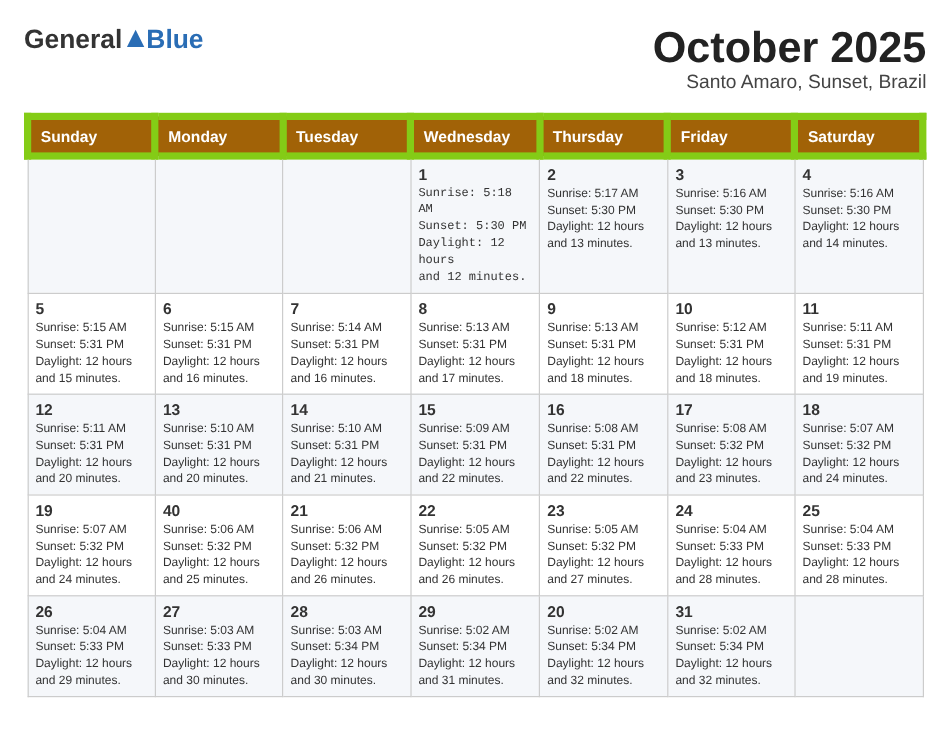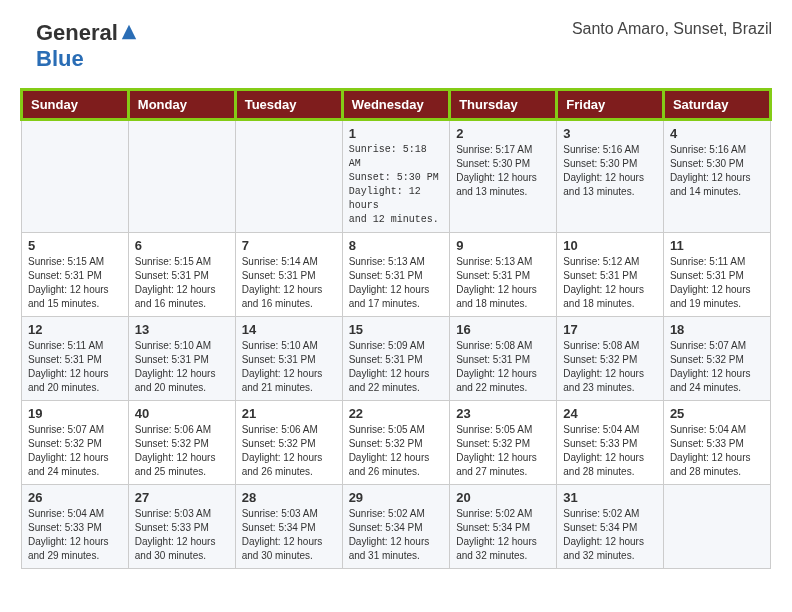--- a/index.html
+++ b/index.html
@@ -11,23 +11,21 @@
       padding: 20px;
     }
     .header {
       display: flex;
       justify-content: space-between;
       align-items: flex-start;
       margin-bottom: 16px;
     }
     .logo {
       display: flex;
-      flex-direction: column;
       align-items: flex-start;
-      margin-left: 16px;
     }
     .logo-text {
       display: flex;
       align-items: center;
       font-size: 22px;
       font-weight: bold;
       color: #333;
     }
     .logo-general { color: #333; }
     .logo-blue { color: #2a6db5; }
@@ -49,27 +47,27 @@
     .location {
       font-size: 16px;
       color: #444;
     }
     .calendar {
       width: 100%;
       border-collapse: collapse;
       border: 1px solid #ccc;
     }
     .calendar th {
-      background: #7f1d1d;
+      background: #a16207;
       color: #fff;
       font-size: 13px;
       font-weight: bold;
       padding: 6px 8px;
       text-align: left;
-      border: 3px solid #84cc16;
+      border: 6px solid #84cc16;
     }
     .calendar td {
       vertical-align: top;
       border: 1px solid #ccc;
       padding: 5px 6px;
       font-size: 10.5px;
       color: #333;
       width: 108px;
       min-height: 80px;
       background: #fff;
@@ -102,20 +100,21 @@
   <div class="logo">
     <div class="logo-text">
       <span class="logo-general">General</span>
       <svg class="logo-icon" viewBox="0 0 20 20">
         <polygon points="10,2 18,18 2,18" fill="#2a6db5"></polygon>
       </svg>
     </div>
     <span class="logo-blue" style="font-size:22px;font-weight:bold;">Blue</span>
   </div>
   <div class="title-block">
+    <div class="month-title">October 2025</div>
     <div class="location">Santo Amaro, Sunset, Brazil</div>
   </div>
 </div>
 
 <table class="calendar">
   <thead>
     <tr>
     <th>Sunday</th>
         <th>Monday</th>
         <th>Tuesday</th>

